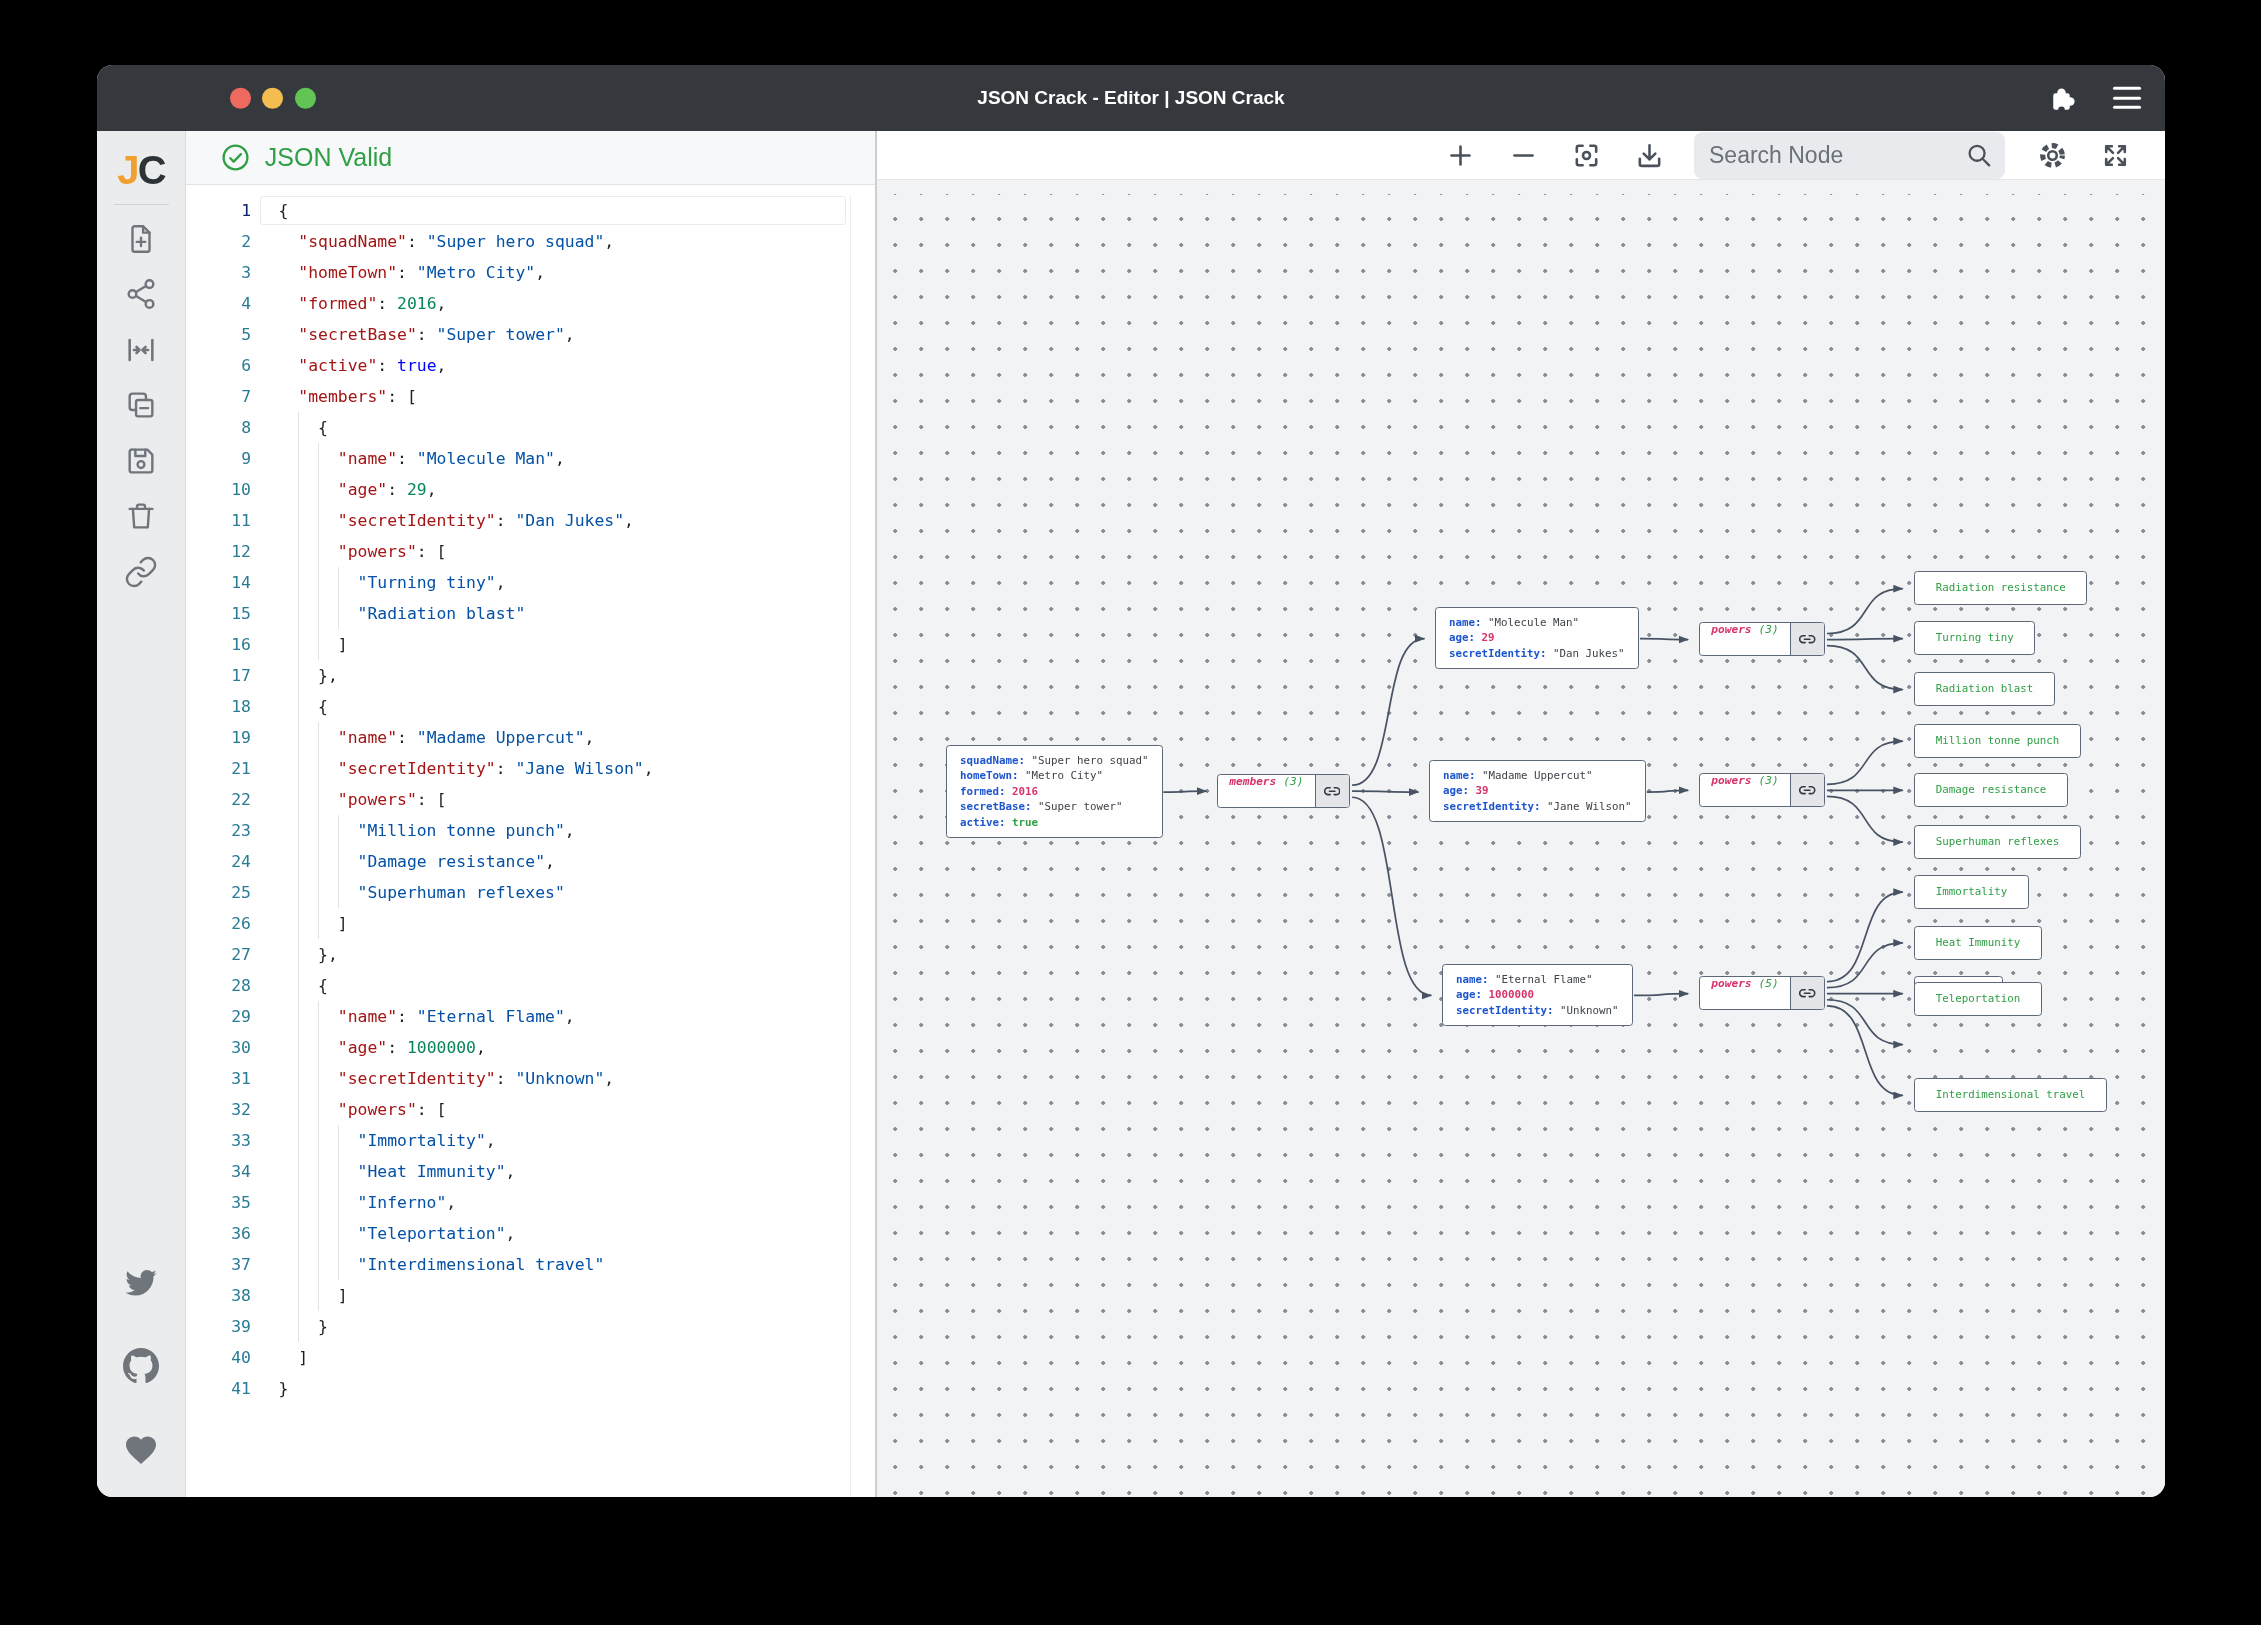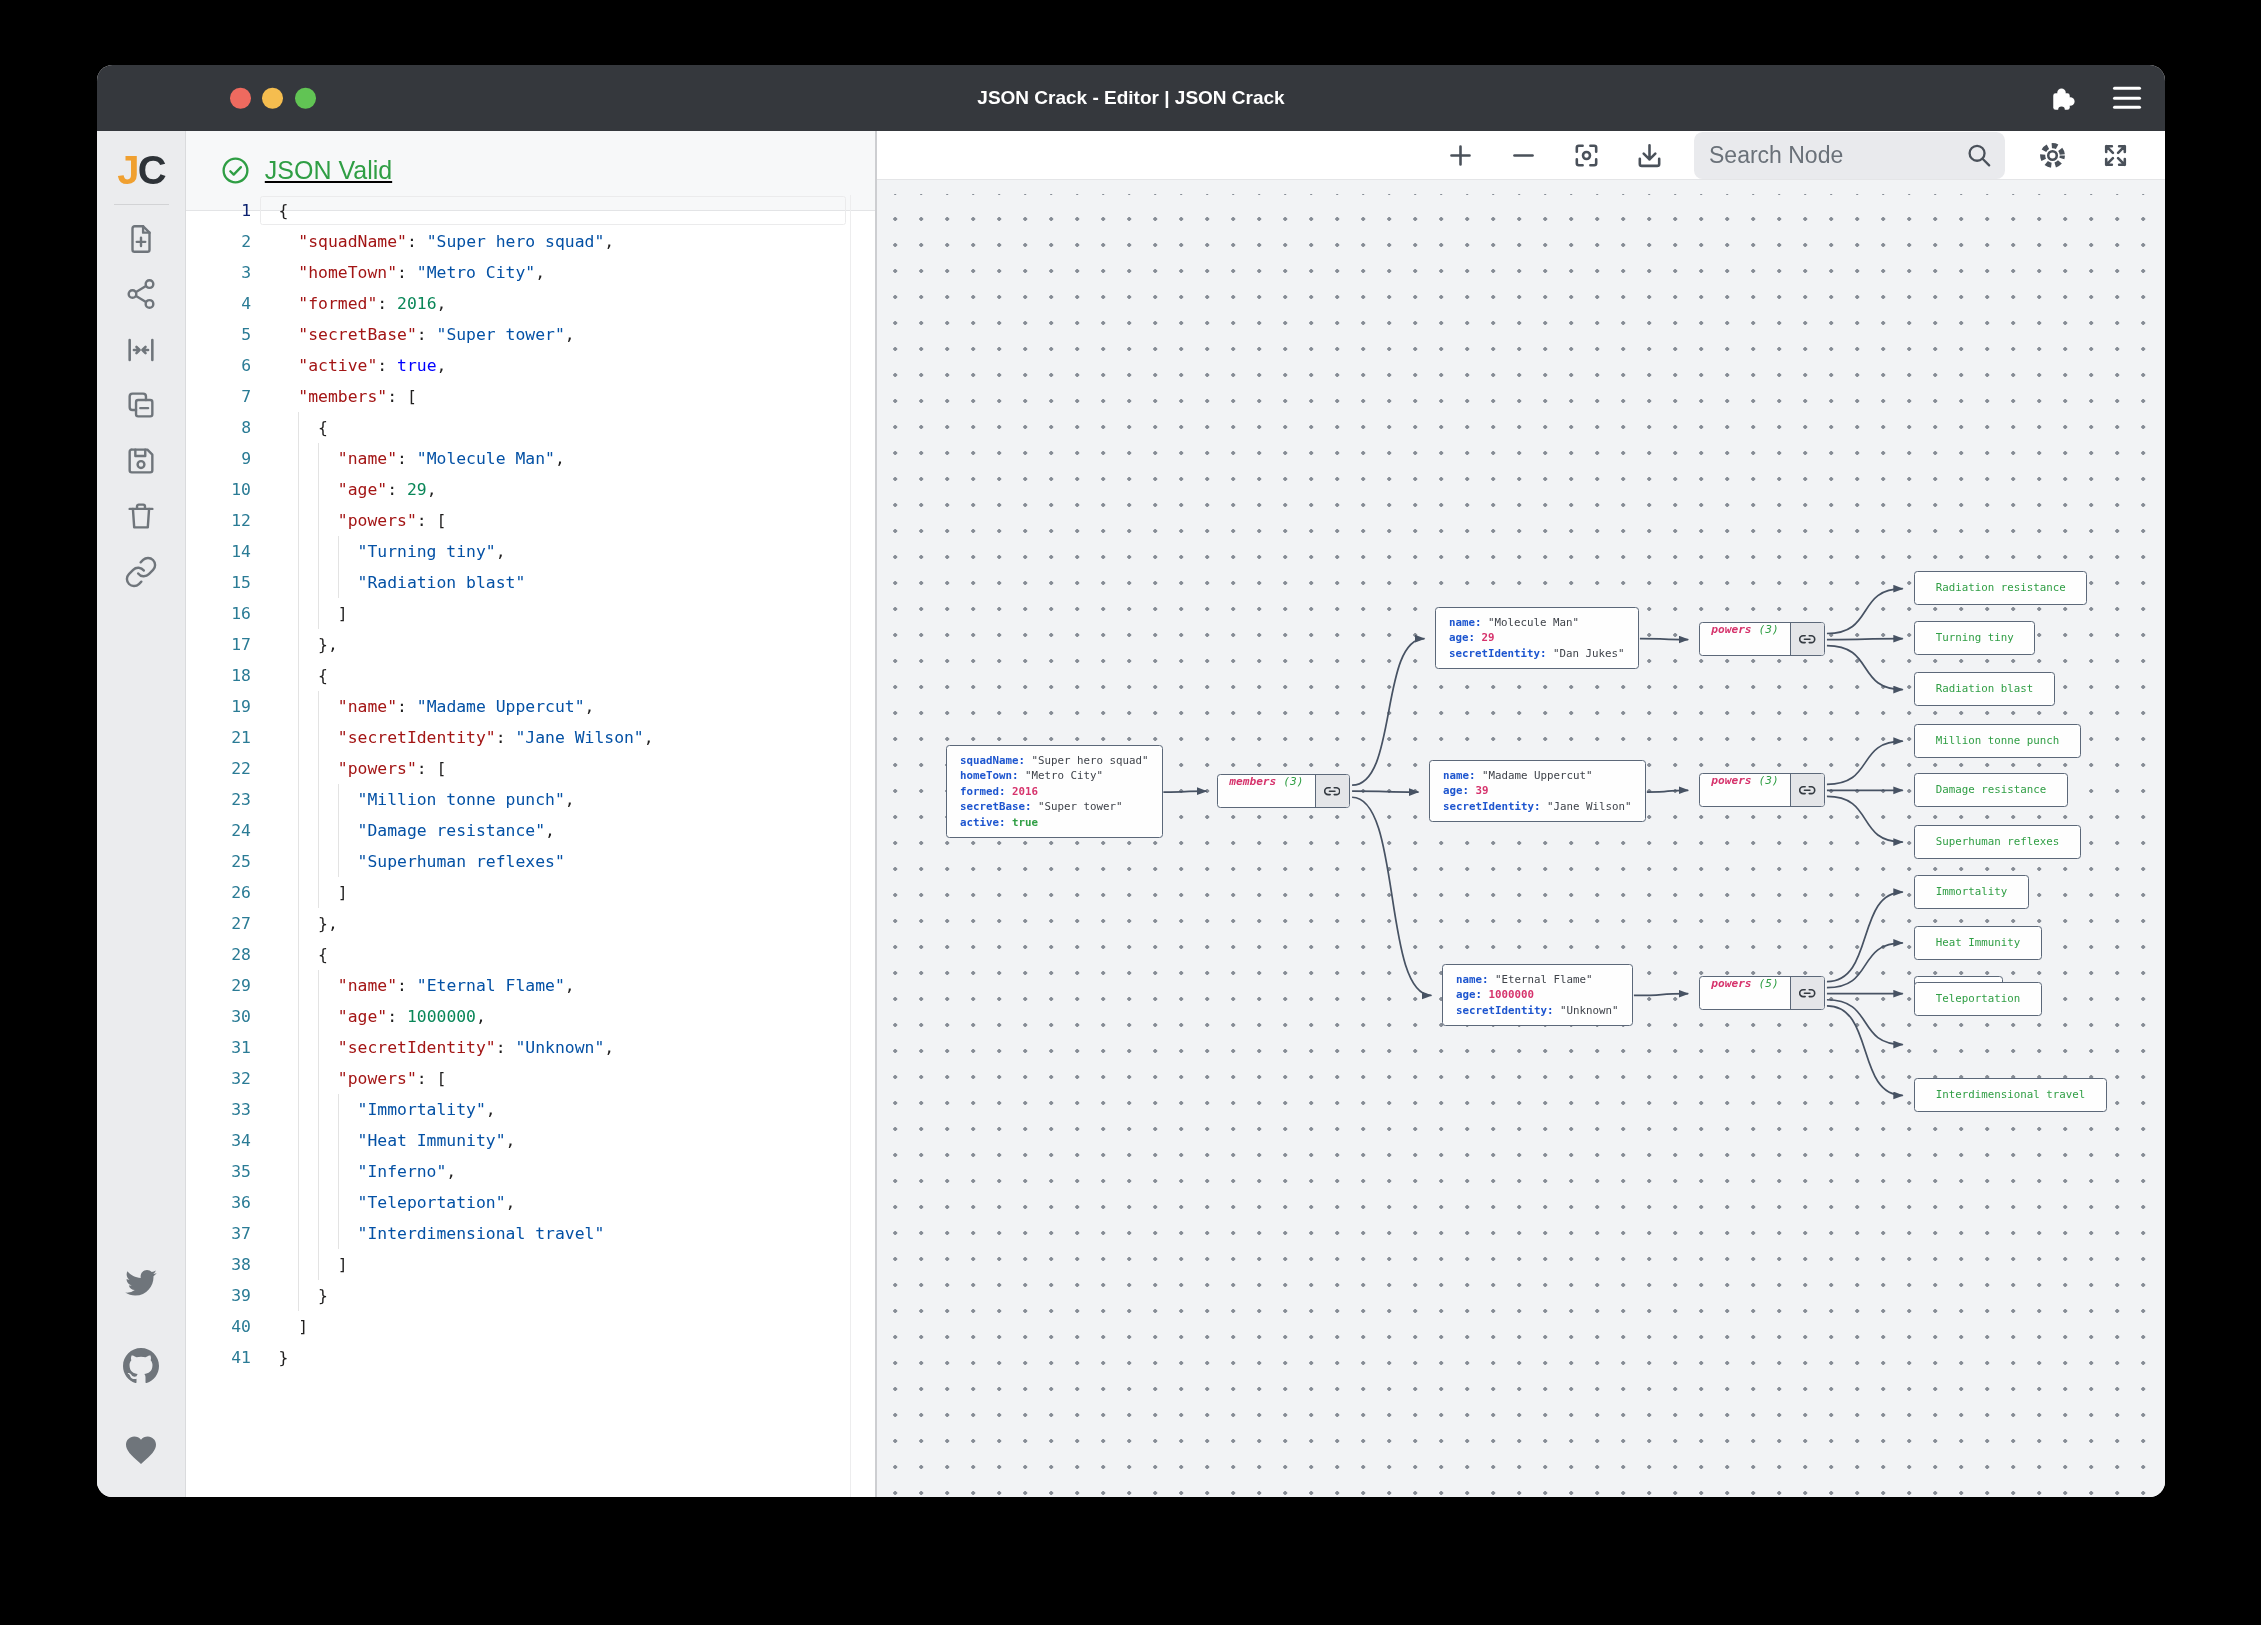--- a/index.html
+++ b/index.html
@@ -27,22 +27,22 @@
   #logo .lj{color:#f0a030;} #logo .lc{color:#2e3338;}
   #logo-divider{width:55px;height:0.9px;background:#d2d3d5;margin:13.8px 0 17px 0;}
   .side-btn{width:34px;height:34px;margin-bottom:21.5px;color:#6f757b;cursor:pointer;}
   .side-btn svg{width:34px;height:34px;}
   #side-bottom{position:absolute;bottom:29px;left:0;right:0;display:flex;flex-direction:column;align-items:center;}
   .soc-btn{width:36px;height:36px;margin-top:48px;color:#6f757b;}
   .soc-btn:first-child{margin-top:0;}
   .soc-btn svg{width:36px;height:36px;}
   
   #editor{width:689px;flex:0 0 689px;position:relative;background:#fff;}
-  #editor-header{height:80px;background:#f7f8f9;border-bottom:0.9px solid #e3e4e6;
-    display:flex;align-items:center;padding-left:34px;box-sizing:border-box;text-decoration:underline;}
+  #editor-header{height:54px;background:#f7f8f9;border-bottom:0.9px solid #e3e4e6;
+    display:flex;align-items:center;padding-left:34px;box-sizing:border-box;}
   #editor-header svg{width:31px;height:31px;margin-right:13.8px;}
   #status-text{color:#2f9e44;font-size:25px;font-weight:500;}
   #code{position:absolute;top:64px;left:0;right:0;bottom:0;overflow:hidden;
     font-family:"DejaVu Sans Mono",monospace;font-size:16.4px;}
   #code::after{content:"";position:absolute;top:0;bottom:0;left:664px;width:0.9px;background:#ededee;}
   .line{position:relative;display:flex;height:31px;line-height:31px;white-space:pre;}
   .line .ln{flex:0 0 65px;text-align:right;color:#2a7b95;user-select:none;}
   .line .codetxt{position:relative;padding-left:27.6px;color:#111;}
   .line.active .ln{color:#0b216f;}
   .line.active::after{content:"";position:absolute;left:74px;right:29px;top:0.9px;bottom:0.9px;
@@ -175,20 +175,21 @@
           <div class="line active"><span class="ln">1</span><span class="codetxt"><span class="tk-p">{</span></span></div>
           <div class="line"><span class="ln">2</span><span class="codetxt"><span class="tk-p">  </span><span class="tk-k">"squadName"</span><span class="tk-p">: </span><span class="tk-s">"Super hero squad"</span><span class="tk-p">,</span></span></div>
           <div class="line"><span class="ln">3</span><span class="codetxt"><span class="tk-p">  </span><span class="tk-k">"homeTown"</span><span class="tk-p">: </span><span class="tk-s">"Metro City"</span><span class="tk-p">,</span></span></div>
           <div class="line"><span class="ln">4</span><span class="codetxt"><span class="tk-p">  </span><span class="tk-k">"formed"</span><span class="tk-p">: </span><span class="tk-n">2016</span><span class="tk-p">,</span></span></div>
           <div class="line"><span class="ln">5</span><span class="codetxt"><span class="tk-p">  </span><span class="tk-k">"secretBase"</span><span class="tk-p">: </span><span class="tk-s">"Super tower"</span><span class="tk-p">,</span></span></div>
           <div class="line"><span class="ln">6</span><span class="codetxt"><span class="tk-p">  </span><span class="tk-k">"active"</span><span class="tk-p">: </span><span class="tk-b">true</span><span class="tk-p">,</span></span></div>
           <div class="line"><span class="ln">7</span><span class="codetxt"><span class="tk-p">  </span><span class="tk-k">"members"</span><span class="tk-p">: [</span></span></div>
           <div class="line"><span class="ln">8</span><span class="codetxt"><span class="guide" style="left: 47px;"></span><span class="tk-p">    {</span></span></div>
           <div class="line"><span class="ln">9</span><span class="codetxt"><span class="guide" style="left: 47px;"></span><span class="guide" style="left: 67px;"></span><span class="tk-p">      </span><span class="tk-k">"name"</span><span class="tk-p">: </span><span class="tk-s">"Molecule Man"</span><span class="tk-p">,</span></span></div>
           <div class="line"><span class="ln">10</span><span class="codetxt"><span class="guide" style="left: 47px;"></span><span class="guide" style="left: 67px;"></span><span class="tk-p">      </span><span class="tk-k">"age"</span><span class="tk-p">: </span><span class="tk-n">29</span><span class="tk-p">,</span></span></div>
+          <div class="line"><span class="ln">11</span><span class="codetxt"><span class="guide" style="left: 47px;"></span><span class="guide" style="left: 67px;"></span><span class="tk-p">      </span><span class="tk-k">"secretIdentity"</span><span class="tk-p">: </span><span class="tk-s">"Dan Jukes"</span><span class="tk-p">,</span></span></div>
           <div class="line"><span class="ln">12</span><span class="codetxt"><span class="guide" style="left: 47px;"></span><span class="guide" style="left: 67px;"></span><span class="tk-p">      </span><span class="tk-k">"powers"</span><span class="tk-p">: [</span></span></div>
           <div class="line"><span class="ln">14</span><span class="codetxt"><span class="guide" style="left: 47px;"></span><span class="guide" style="left: 67px;"></span><span class="guide" style="left: 87px;"></span><span class="tk-p">        </span><span class="tk-s">"Turning tiny"</span><span class="tk-p">,</span></span></div>
           <div class="line"><span class="ln">15</span><span class="codetxt"><span class="guide" style="left: 47px;"></span><span class="guide" style="left: 67px;"></span><span class="guide" style="left: 87px;"></span><span class="tk-p">        </span><span class="tk-s">"Radiation blast"</span></span></div>
           <div class="line"><span class="ln">16</span><span class="codetxt"><span class="guide" style="left: 47px;"></span><span class="guide" style="left: 67px;"></span><span class="tk-p">      ]</span></span></div>
           <div class="line"><span class="ln">17</span><span class="codetxt"><span class="guide" style="left: 47px;"></span><span class="tk-p">    },</span></span></div>
           <div class="line"><span class="ln">18</span><span class="codetxt"><span class="guide" style="left: 47px;"></span><span class="tk-p">    {</span></span></div>
           <div class="line"><span class="ln">19</span><span class="codetxt"><span class="guide" style="left: 47px;"></span><span class="guide" style="left: 67px;"></span><span class="tk-p">      </span><span class="tk-k">"name"</span><span class="tk-p">: </span><span class="tk-s">"Madame Uppercut"</span><span class="tk-p">,</span></span></div>
           <div class="line"><span class="ln">21</span><span class="codetxt"><span class="guide" style="left: 47px;"></span><span class="guide" style="left: 67px;"></span><span class="tk-p">      </span><span class="tk-k">"secretIdentity"</span><span class="tk-p">: </span><span class="tk-s">"Jane Wilson"</span><span class="tk-p">,</span></span></div>
           <div class="line"><span class="ln">22</span><span class="codetxt"><span class="guide" style="left: 47px;"></span><span class="guide" style="left: 67px;"></span><span class="tk-p">      </span><span class="tk-k">"powers"</span><span class="tk-p">: [</span></span></div>
           <div class="line"><span class="ln">23</span><span class="codetxt"><span class="guide" style="left: 47px;"></span><span class="guide" style="left: 67px;"></span><span class="guide" style="left: 87px;"></span><span class="tk-p">        </span><span class="tk-s">"Million tonne punch"</span><span class="tk-p">,</span></span></div>

